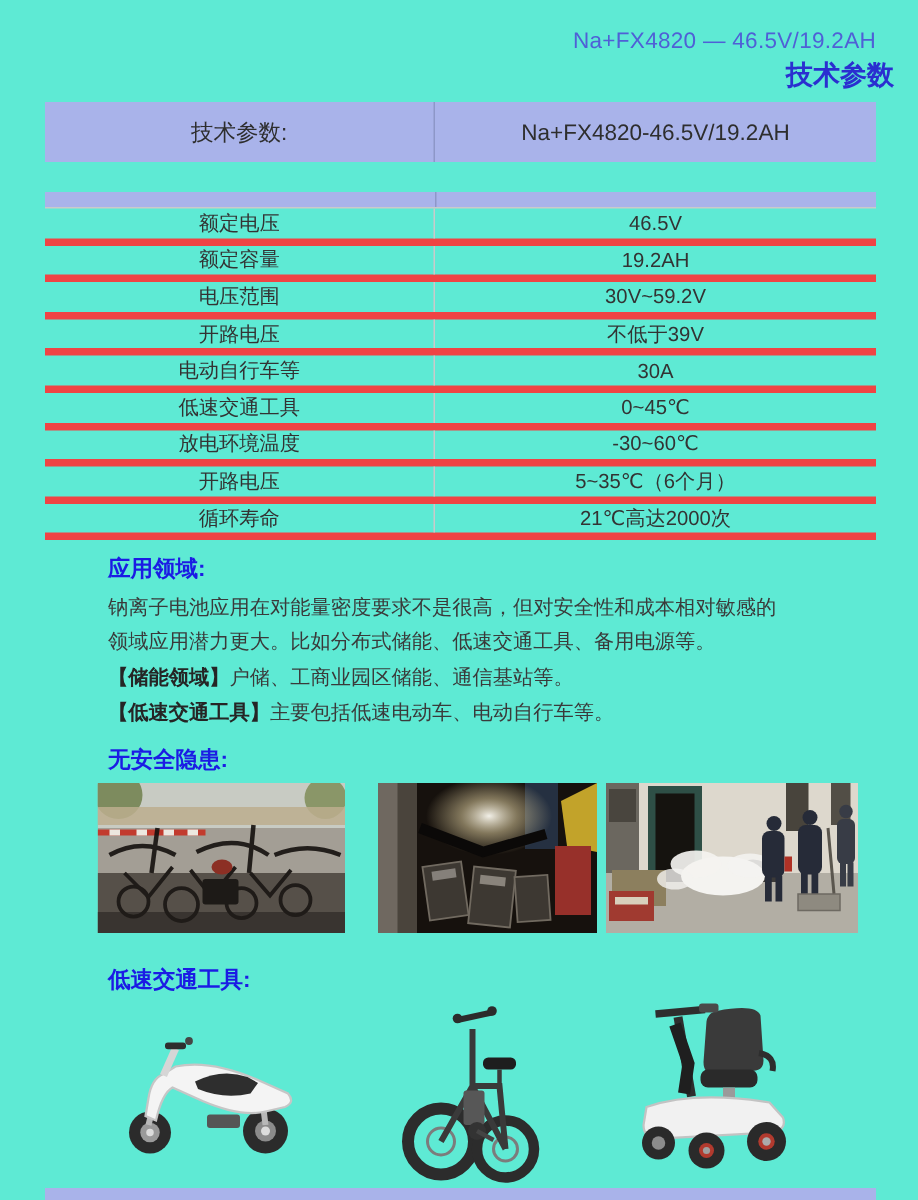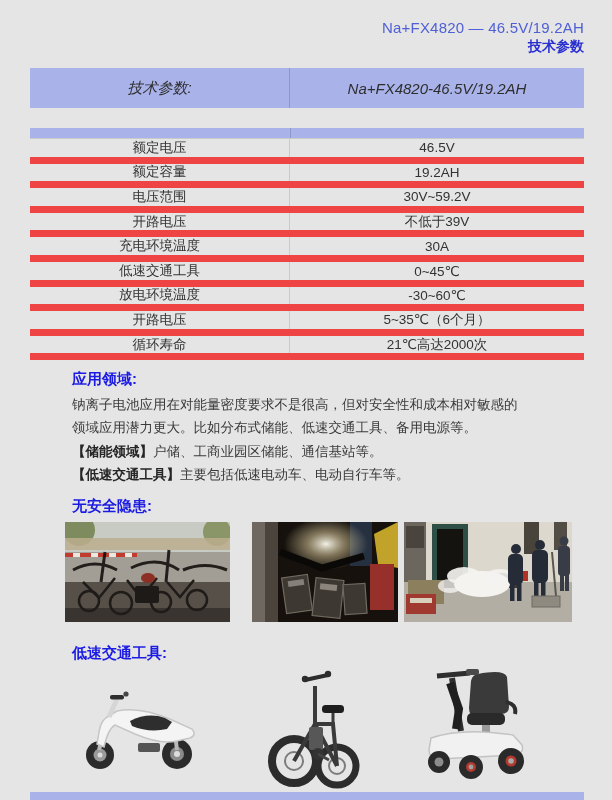--- a/index.html
+++ b/index.html
@@ -1,34 +1,34 @@
 <!DOCTYPE html>
 <html><head>
 <meta charset="utf-8">
 <style>
   html,body{margin:0;padding:0;background:#ffffff;}
   .page{
-    position:relative;width:612px;height:800px;margin:0 auto;background:#e5e5e5;
+    position:relative;width:612px;height:800px;margin:0 auto;background:#5eead4;
     font-family:"Liberation Sans","DejaVu Sans",sans-serif;overflow:hidden;
   }
   .abs{position:absolute;}
   
   .doc-title{top:19px;right:28px;font-size:15px;color:#4f60d6;letter-spacing:.2px;}
-  .doc-subtitle{top:38px;right:28px;font-size:14px;font-weight:bold;color:#2a2fd0;}
-  
-  .spec-header{top:68px;left:30px;width:554px;height:40px;background:#a9b3ea;display:flex;font-style:italic;}
+  .doc-subtitle{top:38px;right:16px;font-size:18px;font-weight:bold;color:#2a2fd0;}
+  
+  .spec-header{top:68px;left:30px;width:554px;height:40px;background:#a9b3ea;display:flex;}
   .sh-cell{display:flex;align-items:center;justify-content:center;font-size:15px;color:#2e2e2e;box-sizing:border-box;}
   .sh-left{width:260px;border-right:1px solid #8d97c8;}
   .sh-right{flex:1;}
   
   .thin-bar{top:128px;left:30px;width:554px;height:10px;background:#a9b3ea;}
   .thin-bar .divider{position:absolute;left:260px;top:0;width:1px;height:100%;background:#8d97c8;}
   
   .spec-table{top:138px;left:30px;width:554px;border-top:1px solid #cacaca;}
-  .trow{display:flex;height:24.6px;border-bottom:7px solid #ef4444;box-sizing:border-box;}
+  .trow{display:flex;height:24.6px;border-bottom:5px solid #ef4444;box-sizing:border-box;}
   .tname{width:260px;border-right:1px solid #cacaca;display:flex;align-items:center;justify-content:center;font-size:13.5px;color:#333;box-sizing:border-box;}
   .tvalue{flex:1;display:flex;align-items:center;justify-content:center;font-size:13.5px;color:#333;}
   
   .sec-heading{font-size:15px;font-weight:bold;color:#1b1be4;}
   .h-app{top:370px;left:72px;}
   .h-safety{top:497px;left:72px;}
   .h-vehicle{top:644px;left:72px;}
   .body-text{top:393px;left:72px;width:452px;font-size:13.5px;line-height:23px;color:#3a3a3a;margin:0;}
   .app-item{left:72px;font-size:13.5px;line-height:23px;color:#3a3a3a;}
   .app-item .app-tag{font-weight:bold;color:#252525;}
@@ -75,21 +75,21 @@
     </div>
     <div class="trow">
       <div class="tname">电压范围</div>
       <div class="tvalue">30V~59.2V</div>
     </div>
     <div class="trow">
       <div class="tname">开路电压</div>
       <div class="tvalue">不低于39V</div>
     </div>
     <div class="trow">
-      <div class="tname">充电环境温度</div>
+      <div class="tname">电动自行车等</div>
       <div class="tvalue">30A</div>
     </div>
     <div class="trow">
       <div class="tname">低速交通工具</div>
       <div class="tvalue">0~45℃</div>
     </div>
     <div class="trow">
       <div class="tname">放电环境温度</div>
       <div class="tvalue">-30~60℃</div>
     </div>

